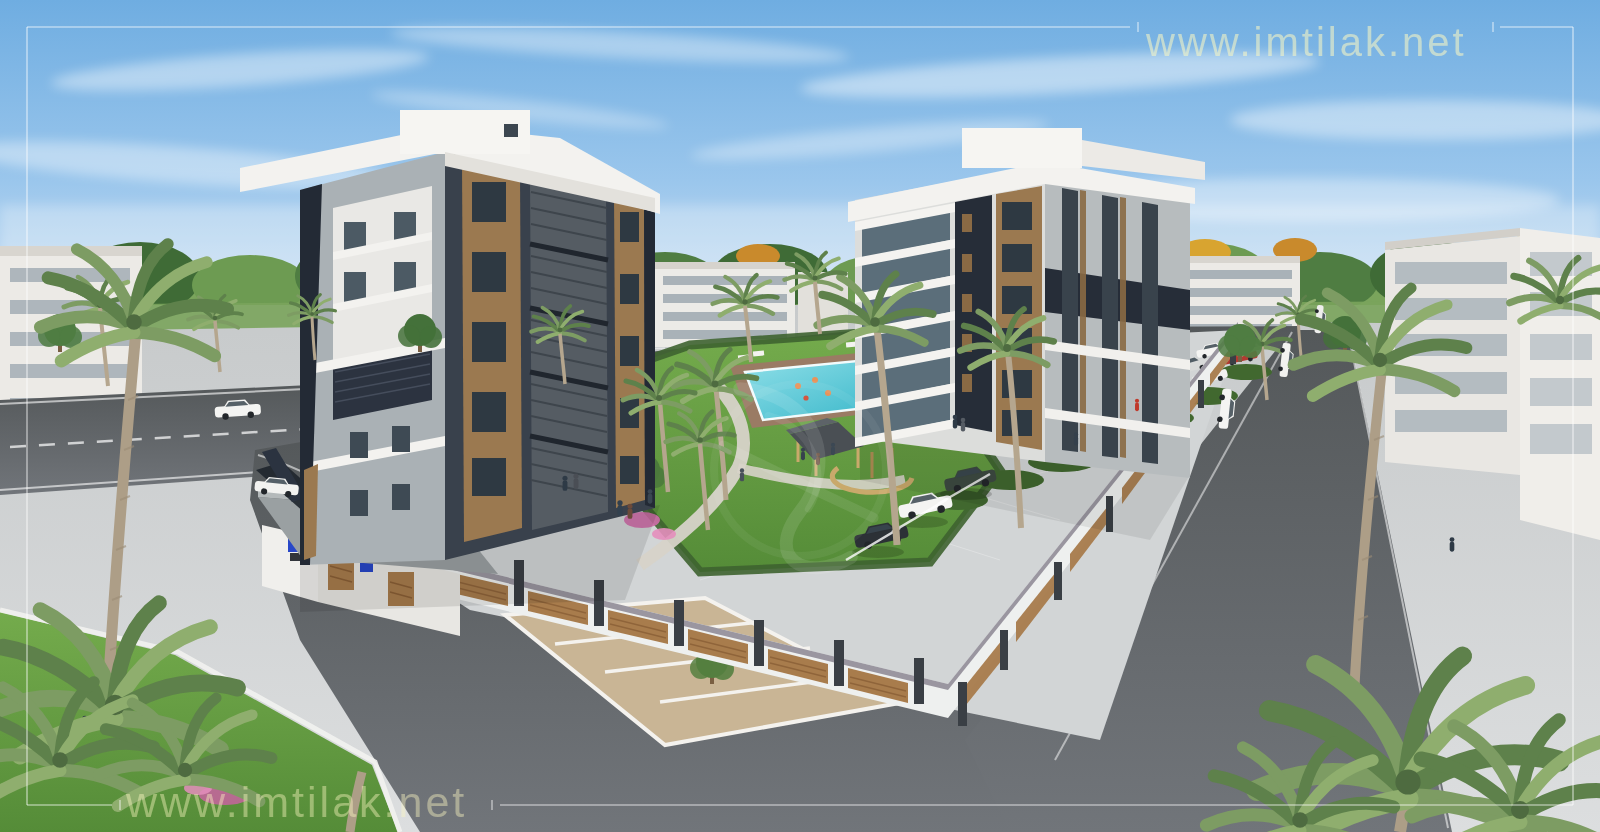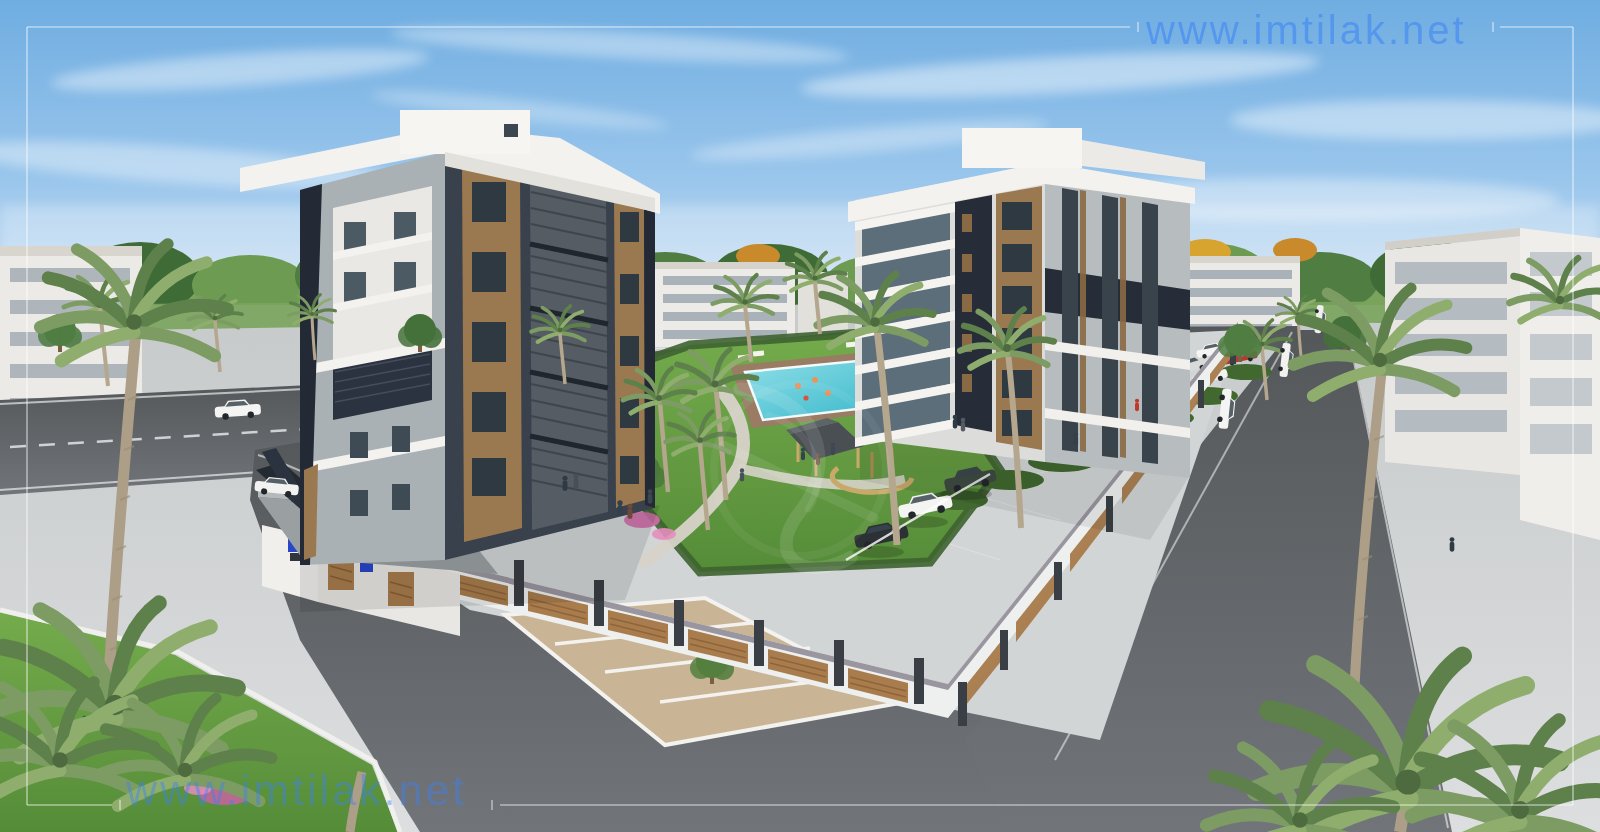--- a/index.html
+++ b/index.html
@@ -1,18 +1,18 @@
 <!DOCTYPE html>
 <html><head>
 <meta charset="utf-8">
 <style>
   html,body{margin:0;padding:0;background:#222;}
   .stage{position:relative;width:1600px;height:832px;overflow:hidden;font-family:"Liberation Sans",sans-serif;}
   .scene{position:absolute;left:0;top:0;}
-  .wm{position:absolute;color:#3b82f6;font-weight:400;letter-spacing:3px;white-space:nowrap;pointer-events:none;}
+  .wm{position:absolute;color:#fef9c3;font-weight:400;letter-spacing:3px;white-space:nowrap;pointer-events:none;margin-top:12px;}
   .wm-tr{left:1146px;top:8px;font-size:40px;opacity:.55;}
   .wm-bl{left:126px;top:766px;font-size:43px;opacity:.42;}
   .blur6{filter:blur(6px);}
 </style>
 </head>
 <body>
 
 <div class="stage">
 <svg class="scene" width="1600" height="832" viewBox="0 0 1600 832">
 <defs>

